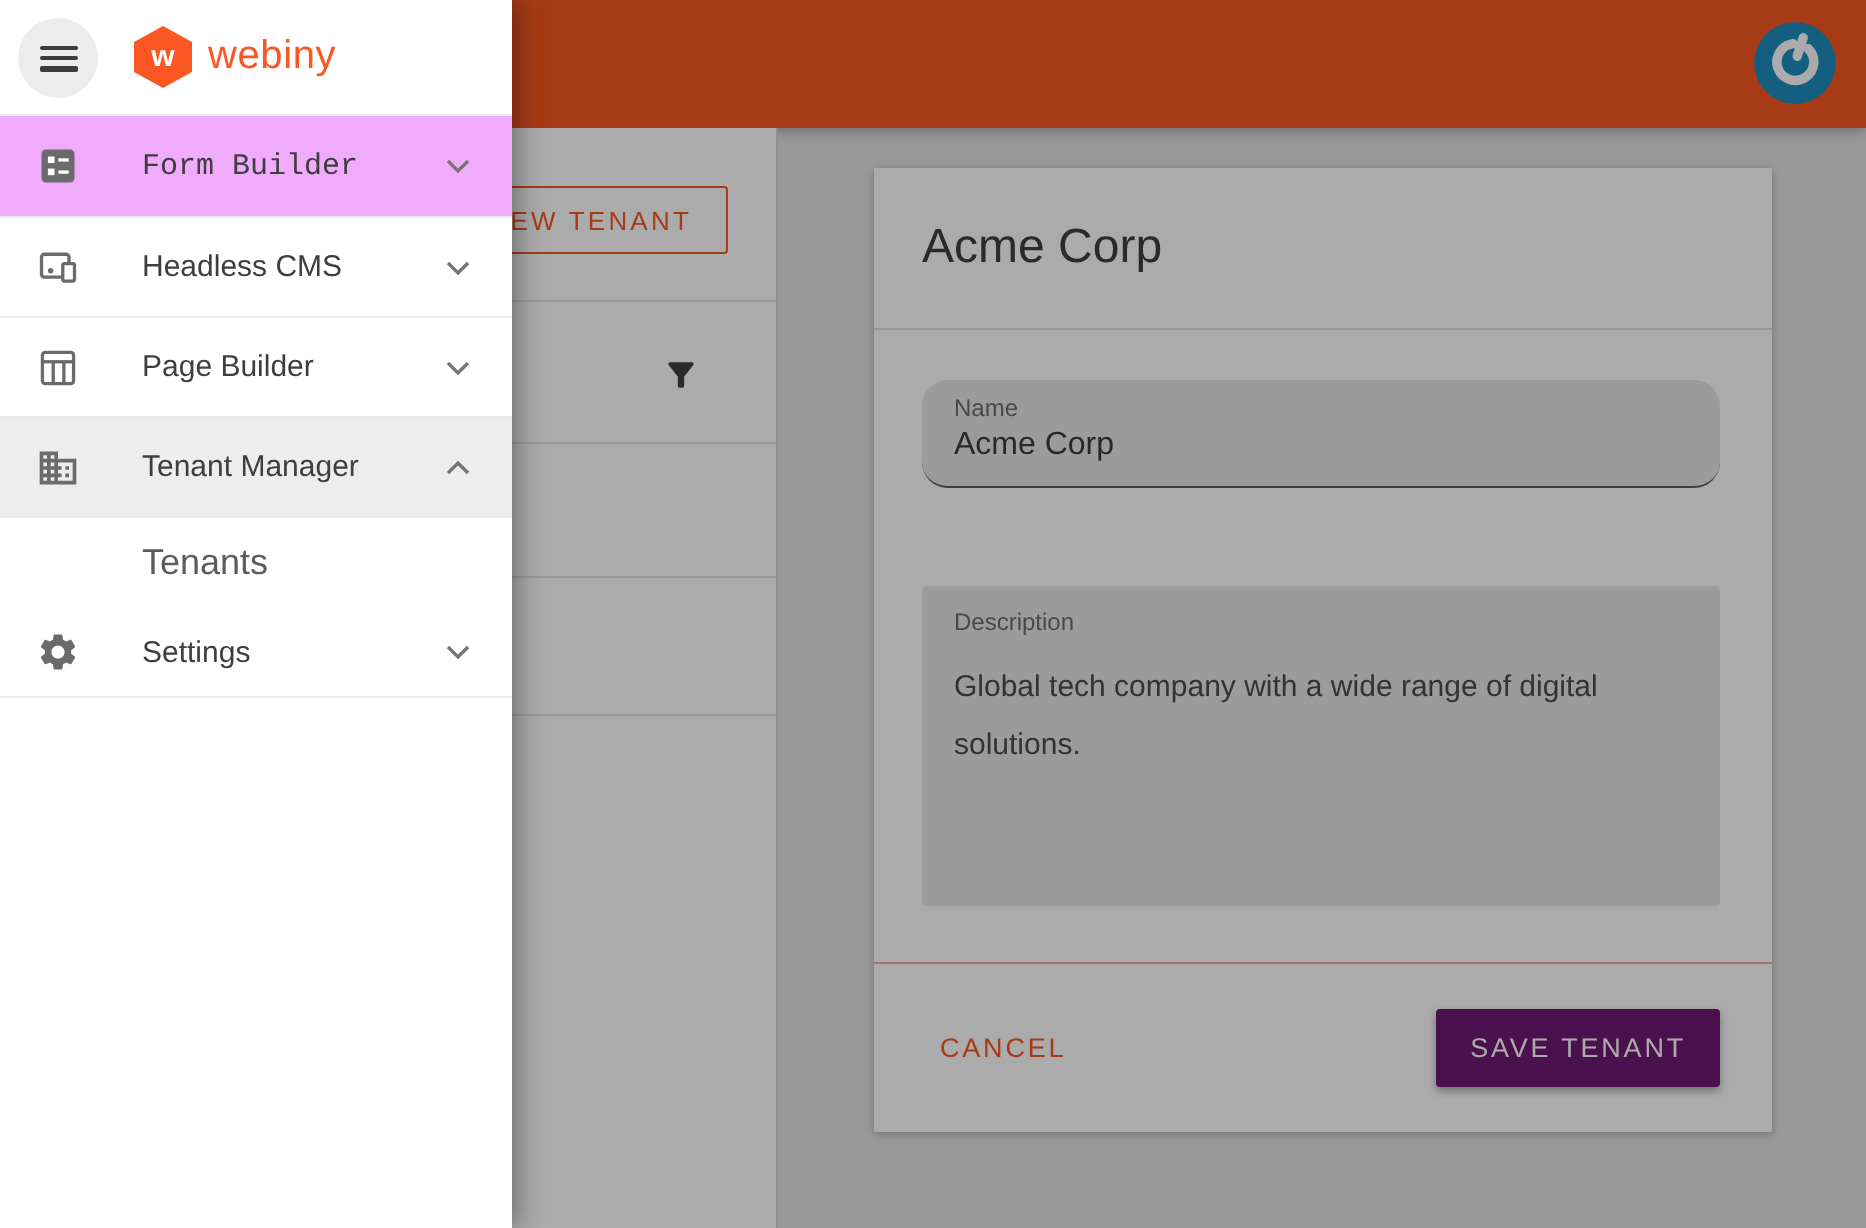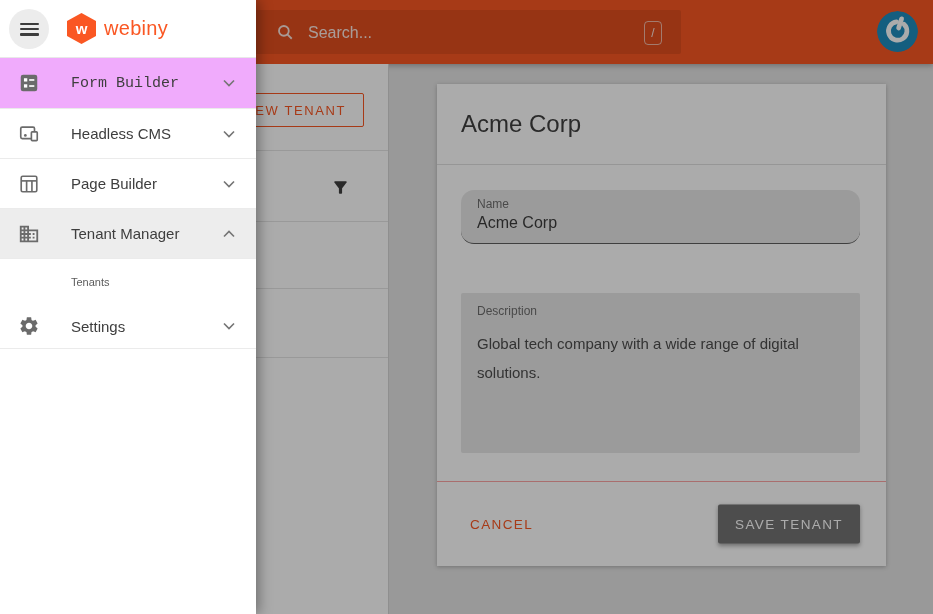--- a/index.html
+++ b/index.html
@@ -36,21 +36,21 @@
   .field-name{top:106px;height:53px;border-bottom:1px solid #5f5f5f;border-radius:13px;}
   .field-desc{top:209px;height:160px;border-radius:2px;}
   .field-label{position:absolute;left:16px;font-size:12px;color:#6e6e6e;}
   .field-input{position:absolute;left:16px;right:16px;top:24px;background:transparent;border:none;outline:none;
     font:16px "Liberation Sans",sans-serif;color:#3c3c3c;padding:0;}
   .field-textarea{position:absolute;left:16px;right:10px;top:36px;bottom:8px;background:transparent;border:none;outline:none;resize:none;
     font:15px "Liberation Sans",sans-serif;line-height:29px;color:#4c4c4c;padding:0;white-space:pre-line;}
   .form-footer{position:absolute;left:0;right:0;bottom:0;height:84px;border-top:1px solid #fca5a5;}
   .cancel-btn{position:absolute;left:17px;top:50%;transform:translateY(-50%);background:transparent;border:none;
     color:#fa5723;font:13.5px "Liberation Sans",sans-serif;font-weight:500;letter-spacing:1.4px;padding:10px 16px;cursor:pointer;}
-  .save-btn{position:absolute;right:26px;top:50%;transform:translateY(-50%);background:#737373;border:none;border-radius:2px;
+  .save-btn{position:absolute;right:26px;top:50%;transform:translateY(-50%);background:#701a75;border:none;border-radius:2px;
     color:#fff;font:13.5px "Liberation Sans",sans-serif;font-weight:500;letter-spacing:1.4px;padding:12px 17px;cursor:pointer;
     box-shadow:0 2px 4px rgba(0,0,0,.35);}
   
   .scrim{position:absolute;inset:0;background:rgba(0,0,0,.33);z-index:50;}
   
   .drawer{position:absolute;left:0;top:0;bottom:0;width:256px;background:#fff;z-index:100;box-shadow:3px 0 12px rgba(0,0,0,.35);}
   .drawer-header{position:relative;height:57px;border-bottom:1px solid #e8e8e8;}
   .hamburger-btn{position:absolute;left:9px;top:9px;width:40px;height:40px;border-radius:50%;background:#ececec;border:none;cursor:pointer;
     display:flex;align-items:center;justify-content:center;}
   .hamburger-bars{width:19px;height:13px;display:flex;flex-direction:column;justify-content:space-between;}
@@ -61,36 +61,28 @@
     color:#fff;font-weight:700;font-size:15px;}
   .logo-text{color:#fa5723;font-size:20px;font-weight:400;letter-spacing:.3px;}
   .nav-item{display:flex;align-items:center;height:49px;padding:0 17px;border-bottom:1px solid #ebebeb;cursor:pointer;background:#fff;}
   .nav-item.first{background:#f0abfc;height:50px;font-family:Liberation Mono, monospace;}
   .nav-item.selected{background:#ededed;}
   .nav-item.compact{height:44px;}
   .nav-icon{width:24px;height:24px;display:flex;align-items:center;justify-content:center;flex:0 0 24px;}
   .nav-label{margin-left:30px;font-size:15px;color:#3e3e3e;}
   .nav-chevron{margin-left:auto;width:20px;height:20px;}
   .nav-subitem{display:flex;align-items:center;height:45px;padding-left:71px;cursor:pointer;background:#fff;}
-  .nav-subitem .nav-label{margin-left:0;font-size:11px;color:#5c5c5c;}
+  .nav-subitem .nav-label{margin-left:0;font-size:18px;color:#5c5c5c;}
 </style>
 </head>
 <body>
 
 <div class="stage">
 
   <div class="topbar">
-    <div class="search-box">
-      <svg class="search-icon" viewBox="0 0 24 24" fill="none" stroke="rgba(255,255,255,.85)" stroke-width="2.4">
-        <circle cx="10.5" cy="10.5" r="6.5"></circle>
-          <line x1="15.5" y1="15.5" x2="21" y2="21"></line>
-      </svg>
-      <input class="search-input" type="text" placeholder="Search..." style="">
-      <div class="shortcut-badge">/</div>
-    </div>
     <svg class="avatar" viewBox="0 0 40 40">
       <circle cx="20" cy="20" r="20" fill="#1e8cbe"></circle>
       <g transform="rotate(18 20 20)">
         <path d="M16.2 11.3 A 9 9 0 1 0 23.8 11.3" fill="none" stroke="#fff" stroke-width="4.6" stroke-linecap="round"></path>
         <line x1="20" y1="7" x2="20" y2="16.5" stroke="#fff" stroke-width="4.6" stroke-linecap="round"></line>
       </g>
     </svg>
   </div>
 
   <div class="list-panel">

